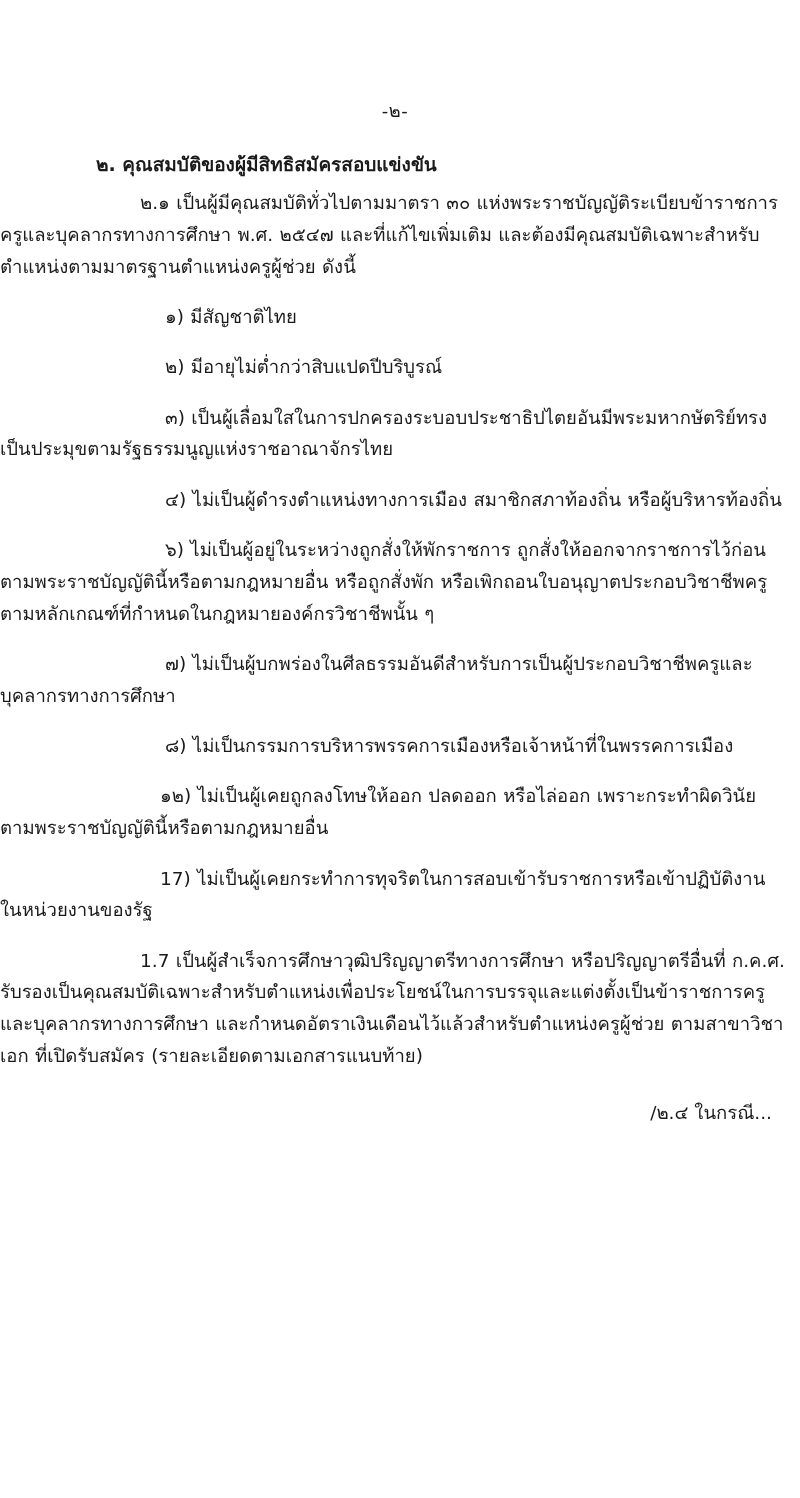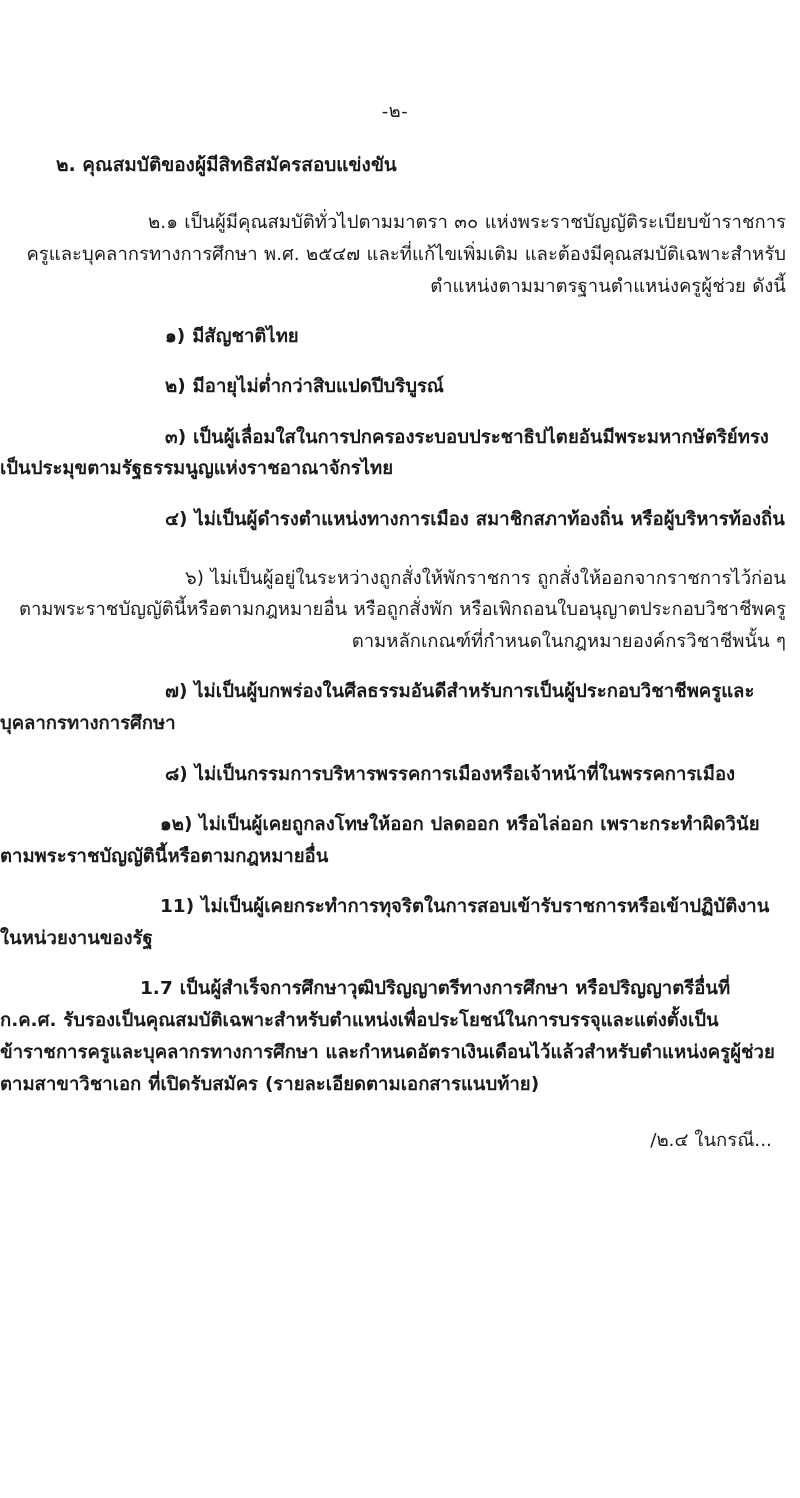--- a/index.html
+++ b/index.html
@@ -25,21 +25,21 @@
   .page-number {
     text-align: center;
     font-size: 18px;
     margin-top: 96px;
     letter-spacing: 0.5px;
   }
   .section-heading {
     font-size: 19px;
     font-weight: bold;
     margin-top: 24px;
-    margin-left: 56px;
+    margin-left: 96px;
   }
   .para {
     font-size: 18.5px;
     line-height: 1.72;
     margin-top: 8px;
     padding-left: 0;
     padding-right: 4px;
     text-align: left;
     word-spacing: 0.5px;
   }
@@ -49,25 +49,23 @@
     padding-left: 0;
   }
   .indent-item {
     text-indent: 165px;
   }
   .indent-item-wide {
     text-indent: 160px;
   }
   .tight {
     margin-top: 2px;
-    font-weight: bold;
   }
   .gap {
-    margin-top: 27px;
-    text-align: right;
+    margin-top: 8px;
   }
   .footer-note {
     font-size: 18.5px;
     text-align: right;
     margin-top: 26px;
     padding-right: 18px;
   }
   .body-wrap {
     padding-left: 0px;
   }
@@ -98,21 +96,21 @@
 
     <p class="para indent-item tight">๗) ไม่เป็นผู้บกพร่องในศีลธรรมอันดีสำหรับการเป็นผู้ประกอบวิชาชีพครูและบุคลากรทางการศึกษา</p>
 
     <p class="para indent-item tight">๘) ไม่เป็นกรรมการบริหารพรรคการเมืองหรือเจ้าหน้าที่ในพรรคการเมือง</p>
 
 
 
 
     <p class="para indent-item-wide tight">๑๒) ไม่เป็นผู้เคยถูกลงโทษให้ออก ปลดออก หรือไล่ออก เพราะกระทำผิดวินัยตามพระราชบัญญัตินี้หรือตามกฎหมายอื่น</p>
 
-    <p class="para indent-item-wide tight">11) ไม่เป็นผู้เคยกระทำการทุจริตในการสอบเข้ารับราชการหรือเข้าปฏิบัติงานในหน่วยงานของรัฐ</p>
+    <p class="para indent-item-wide tight">17) ไม่เป็นผู้เคยกระทำการทุจริตในการสอบเข้ารับราชการหรือเข้าปฏิบัติงานในหน่วยงานของรัฐ</p>
 
     <p class="para indent-1 tight">1.7 เป็นผู้สำเร็จการศึกษาวุฒิปริญญาตรีทางการศึกษา หรือปริญญาตรีอื่นที่ ก.ค.ศ. รับรองเป็นคุณสมบัติเฉพาะสำหรับตำแหน่งเพื่อประโยชน์ในการบรรจุและแต่งตั้งเป็นข้าราชการครูและบุคลากรทางการศึกษา และกำหนดอัตราเงินเดือนไว้แล้วสำหรับตำแหน่งครูผู้ช่วย ตามสาขาวิชาเอก ที่เปิดรับสมัคร (รายละเอียดตามเอกสารแนบท้าย)</p>
 
 
     <div class="footer-note">/๒.๔ ในกรณี...</div>
 
   </div>
 </div>
 
 </body></html>

